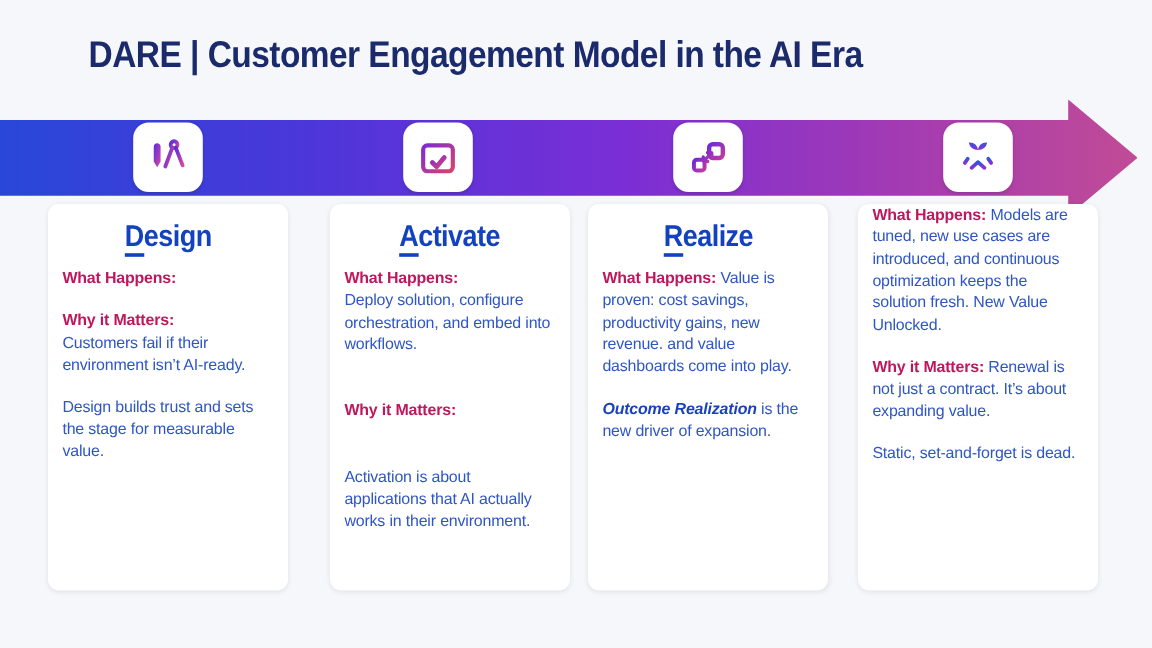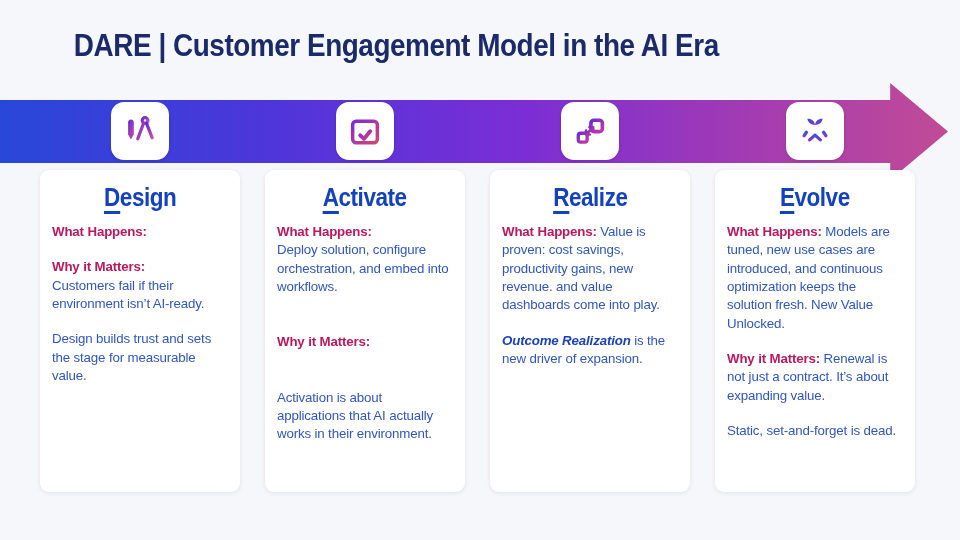--- a/index.html
+++ b/index.html
@@ -46,21 +46,21 @@
 
   
   .card {
     position: absolute;
     top: 170px;
     width: 200px; height: 322px;
     background: #ffffff;
     border-radius: 9px;
     box-shadow: 0 1px 4px rgba(30,40,90,0.10);
   }
-  .card-1 { left: 40px; } .card-2 { left: 265px; } .card-3 { left: 490px; } .card-4 { left: 715px; }
+  .card-1 { left: 40px; } .card-2 { left: 275px; } .card-3 { left: 490px; } .card-4 { left: 715px; }
 
   .stage-heading {
     margin: 13px 0 11px;
     text-align: center;
     font-size: 25px;
     font-weight: bold;
     color: #1242c0;
     white-space: nowrap;
   }
   .initial { border-bottom: 3px solid currentColor; }
@@ -178,19 +178,18 @@
 
 <section class="card card-3">
   <h2 class="stage-heading"><span class="squeeze"><span class="initial">R</span><span>ealize</span></span></h2>
   <div class="card-body">
     <p class="sec"><span class="label">What Happens:</span><span> Value is proven: cost savings, productivity gains, new revenue. and value dashboards come into play.</span></p>
     <p class="sec"><span class="em-strong">Outcome Realization</span><span> is the new driver of expansion.</span></p>
   </div>
 </section>
 
 <section class="card card-4">
-  <h2 class="stage-heading"><span class="squeeze"><span class="initial">E</span><span>volve</span></span></h2>
   <div class="card-body">
     <p class="sec"><span class="label">What Happens:</span><span> Models are tuned, new use cases are introduced, and continuous optimization keeps the solution fresh.  New Value Unlocked.</span></p>
     <p class="sec"><span class="label">Why it Matters:</span><span> Renewal is not just a contract. It’s about expanding value.</span></p>
     <p class="sec"><span>Static, set-and-forget is dead.</span></p>
   </div>
 </section>
 
 </body></html>

